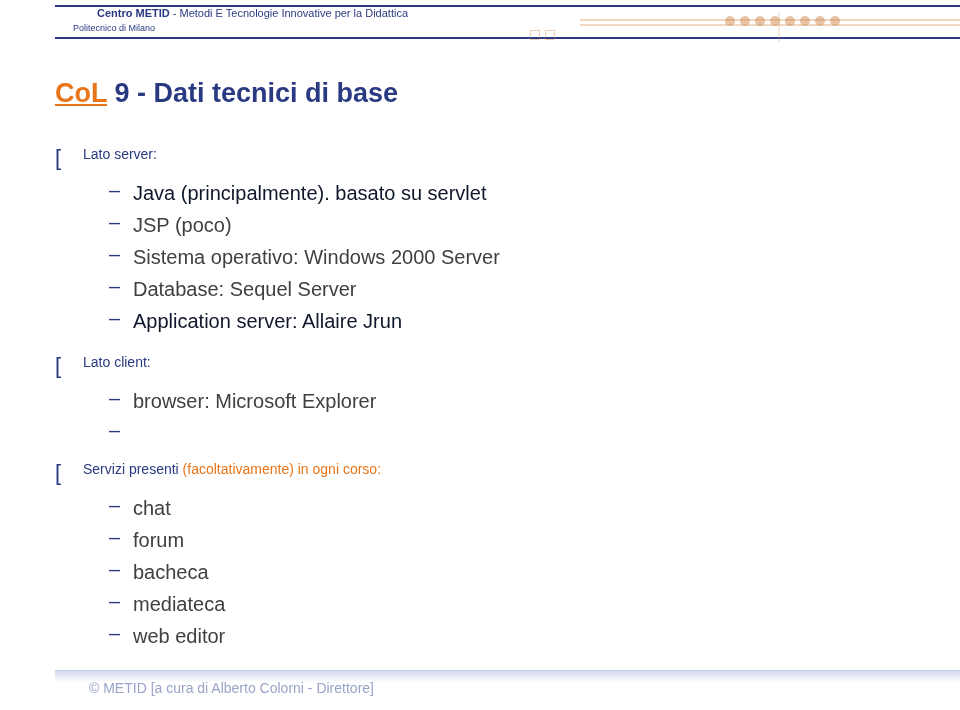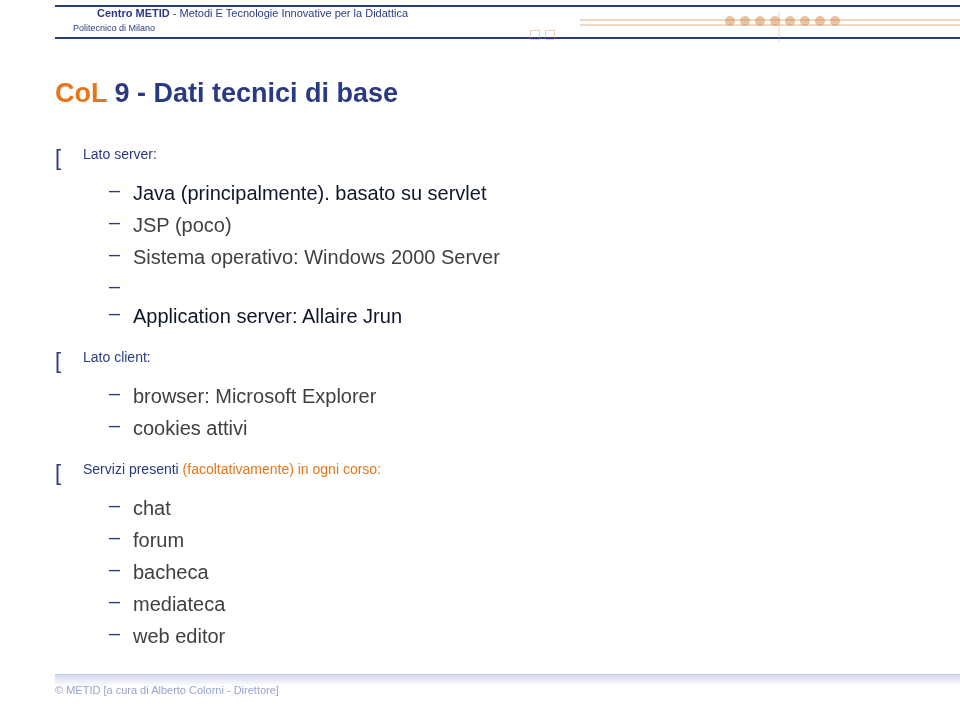--- a/index.html
+++ b/index.html
@@ -133,20 +133,21 @@
     .slide-title {
       font-size: 27px;
       font-weight: bold;
       color: #2a3a82;
       margin-top: 18px;
       margin-bottom: 36px;
     }
 
     .slide-title .highlight {
       color: #e8751a;
+      text-decoration: underline;
     }
 
     .bullet-level-1 {
       display: flex;
       align-items: flex-start;
       margin-top: 18px;
       margin-bottom: 8px;
     }
 
     .bullet-marker {
@@ -204,23 +205,24 @@
       position: absolute;
       top: -5px;
       left: 0;
       right: 0;
       height: 12px;
       background: linear-gradient(180deg, #d4d9ee 0%, rgba(255,255,255,0) 100%);
       border-top: 1px solid #c5cce8;
     }
 
     .footer-text {
-      font-size: 11px;
+      font-size: 14px;
       color: #9aa3c9;
       padding-top: 5px;
+      margin-left: 34px;
     }
   </style>
 </head>
 <body>
 
 <div class="header-bar">
   <div class="header-line-top"></div>
   <div class="header-title">
     <span class="bold">Centro METID</span><span> - Metodi E Tecnologie Innovative per la Didattica</span>
   </div>
@@ -259,37 +261,37 @@
   <div class="bullet-level-2">
     <span class="dash">–</span>
     <span class="sub-text">JSP (poco)</span>
   </div>
   <div class="bullet-level-2">
     <span class="dash">–</span>
     <span class="sub-text">Sistema operativo: Windows 2000 Server</span>
   </div>
   <div class="bullet-level-2">
     <span class="dash">–</span>
+    <span class="sub-text">Database: Sequel Server</span>
   </div>
   <div class="bullet-level-2 accent">
     <span class="dash">–</span>
     <span class="sub-text">Application server: Allaire Jrun</span>
   </div>
 
   <div class="bullet-level-1">
     <span class="bullet-marker">[</span>
     <span class="bullet-text">Lato client:</span>
   </div>
   <div class="bullet-level-2">
     <span class="dash">–</span>
     <span class="sub-text">browser: Microsoft Explorer</span>
   </div>
   <div class="bullet-level-2">
     <span class="dash">–</span>
-    <span class="sub-text">cookies attivi</span>
   </div>
 
   <div class="bullet-level-1">
     <span class="bullet-marker">[</span>
     <span class="bullet-text">
       <span>Servizi presenti </span><span class="accent-inline">(facoltativamente) in ogni corso:</span>
     </span>
   </div>
   <div class="bullet-level-2">
     <span class="dash">–</span>

